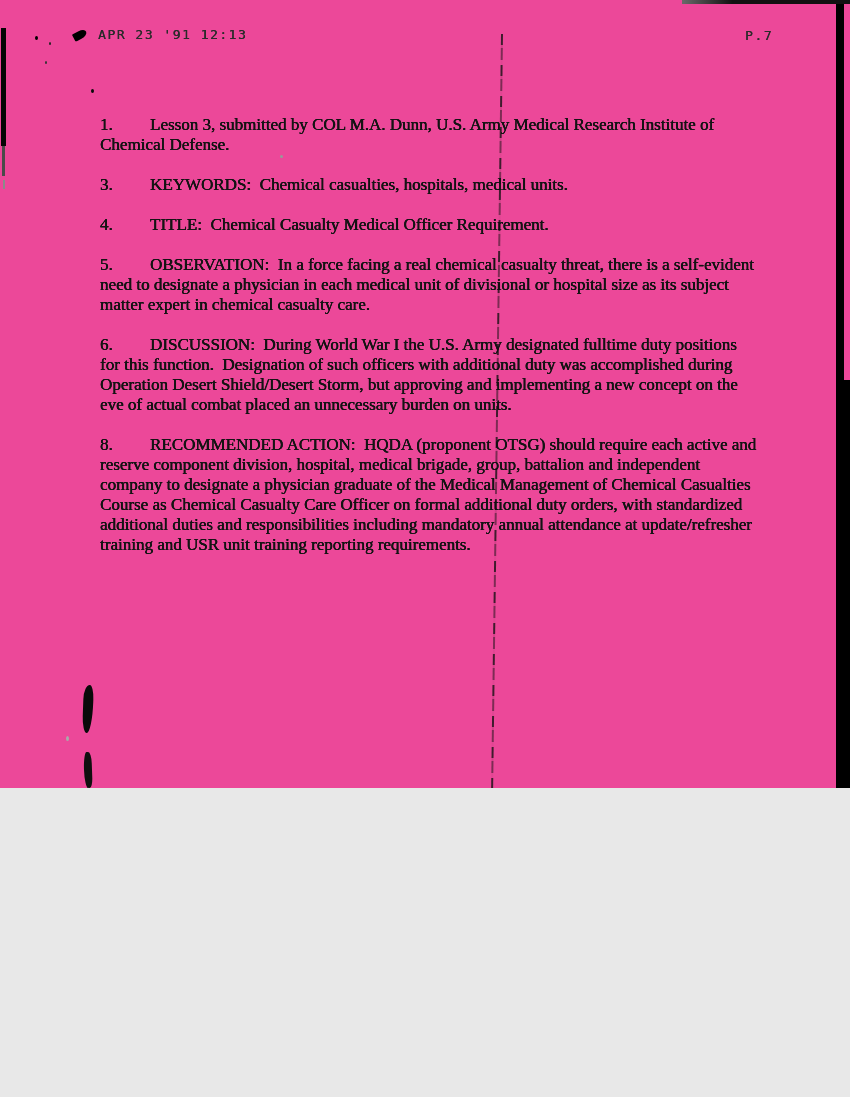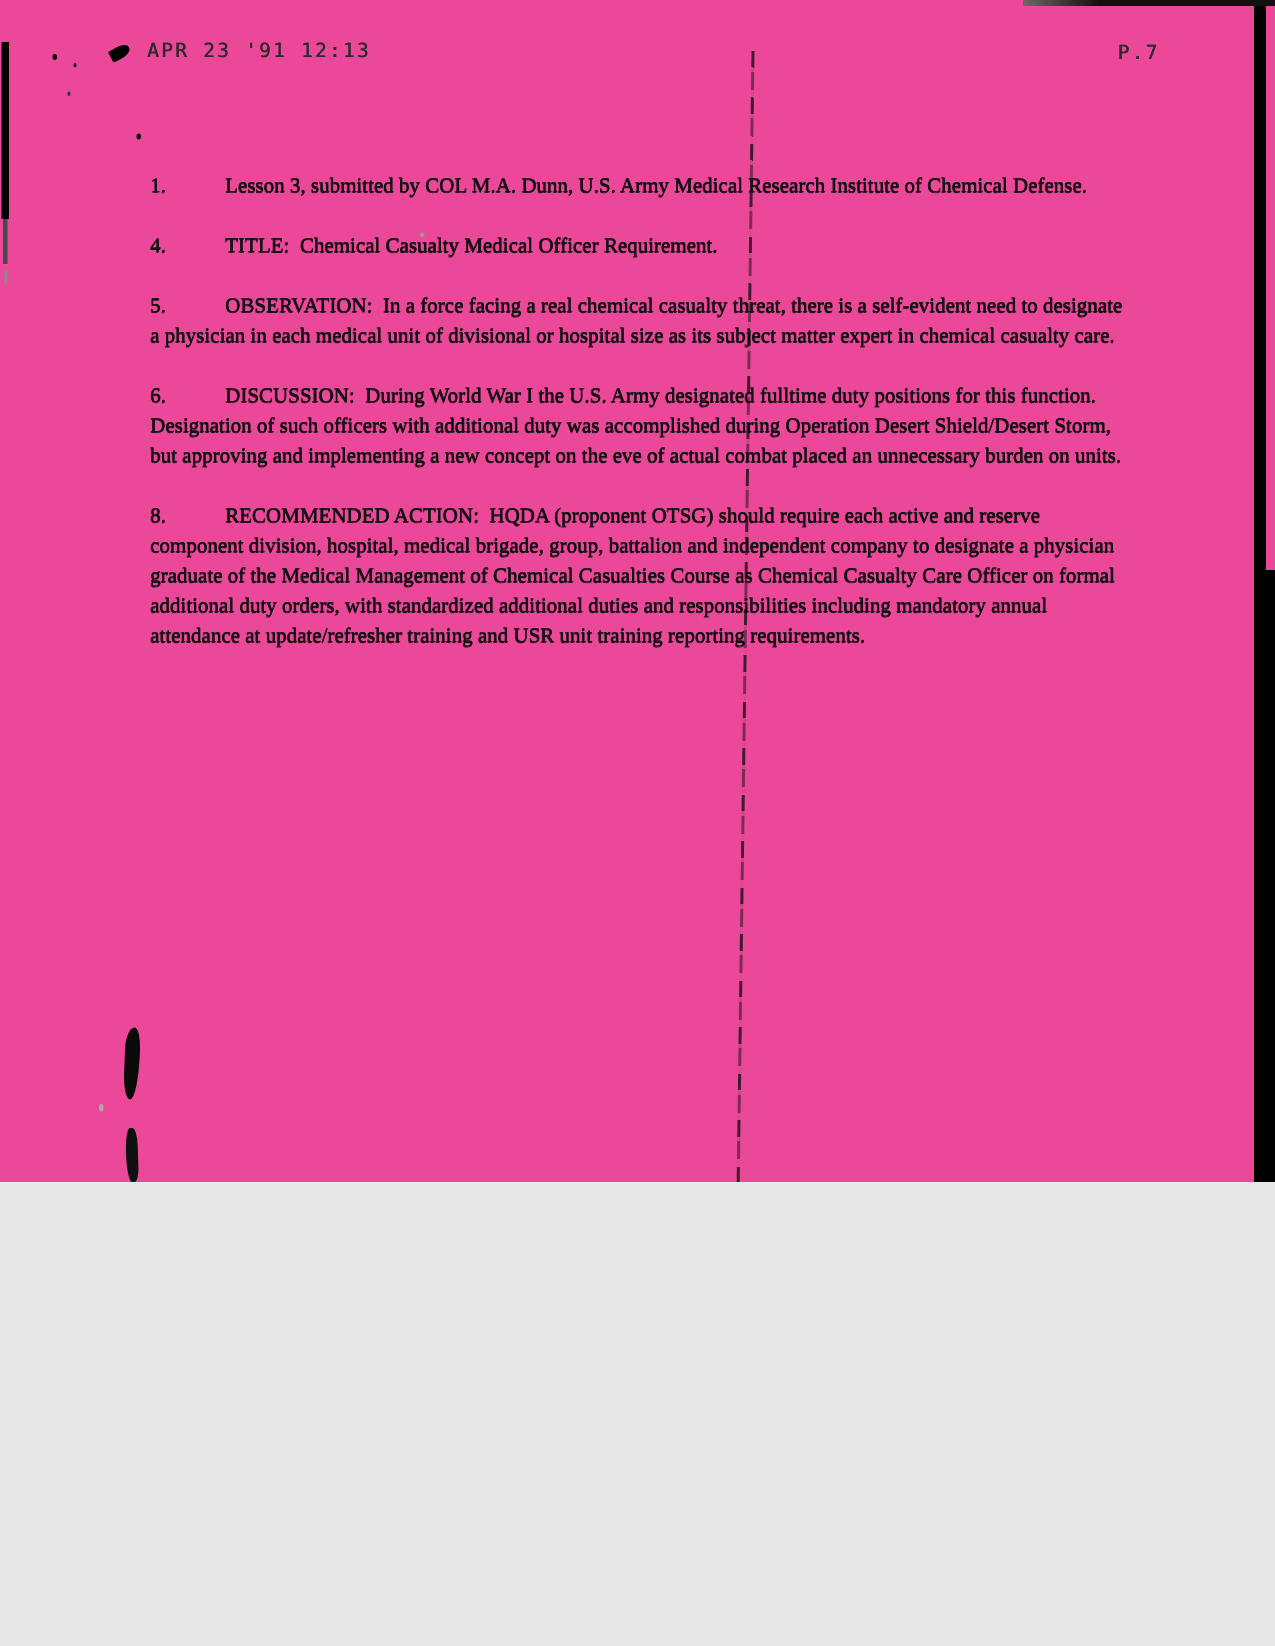--- a/index.html
+++ b/index.html
@@ -14,21 +14,21 @@
     position:absolute;
     font-family:"DejaVu Sans Mono","Liberation Mono",monospace;
     font-size:13px; letter-spacing:1.5px; color:#2b2b2b;
     text-shadow:0.3px 0 0 #2b2b2b;
   }
   .ts { left:98px;  top:27px; }
   .pg { left:706px; top:28px;margin-left:39px; }
   
   .content {
     position:absolute; left:100px; top:115px; width:657px;
-    font-size:14px; line-height:20px;
+    font-size:17px; line-height:20px;
     text-shadow:0.35px 0 0.15px currentColor, 0 0.35px 0.15px currentColor;
   }
   .para { margin:0 0 20px 0; }
   .num  { display:inline-block; width:50px; }
   .pageno {
     position:absolute; left:419px; top:980px;
     font-size:19px; font-weight:bold; letter-spacing:1px;
     text-shadow:0.4px 0 0.2px currentColor;
   }
   
@@ -79,20 +79,21 @@
 
 <div class="screen">
 
   <div class="fax-header">
     <span class="ts">APR 23 '91 12:13</span>
     <span class="pg">P.7</span>
   </div>
 
   <div class="content">
     <p class="para"><span class="num">1.</span><span>Lesson 3, submitted by COL M.A. Dunn, U.S. Army Medical Research Institute of Chemical Defense.</span></p>
+    <p class="para"><span class="num">3.</span><span>KEYWORDS:&nbsp; Chemical casualties, hospitals, medical units.</span></p>
     <p class="para"><span class="num">4.</span><span>TITLE:&nbsp; Chemical Casualty Medical Officer Requirement.</span></p>
     <p class="para"><span class="num">5.</span><span>OBSERVATION:&nbsp; In a force facing a real chemical casualty threat, there is a self-evident need to designate a physician in each medical unit of divisional or hospital size as its subject matter expert in chemical casualty care.</span></p>
     <p class="para"><span class="num">6.</span><span>DISCUSSION:&nbsp; During World War I the U.S. Army designated fulltime duty positions for this function.&nbsp; Designation of such officers with additional duty was accomplished during Operation Desert Shield/Desert Storm, but approving and implementing a new concept on the eve of actual combat placed an unnecessary burden on units.</span></p>
     <p class="para"><span class="num">8.</span><span>RECOMMENDED ACTION:&nbsp; HQDA (proponent OTSG) should require each active and reserve component division, hospital, medical brigade, group, battalion and independent company to designate a physician graduate of the Medical Management of Chemical Casualties Course as Chemical Casualty Care Officer on formal additional duty orders, with standardized additional duties and responsibilities including mandatory annual attendance at update/refresher training and USR unit training reporting requirements.</span></p>
   </div>
 
   <div class="pageno">3</div>
 
   <div class="art fold"></div>
   <div class="art bar-left1"></div>

